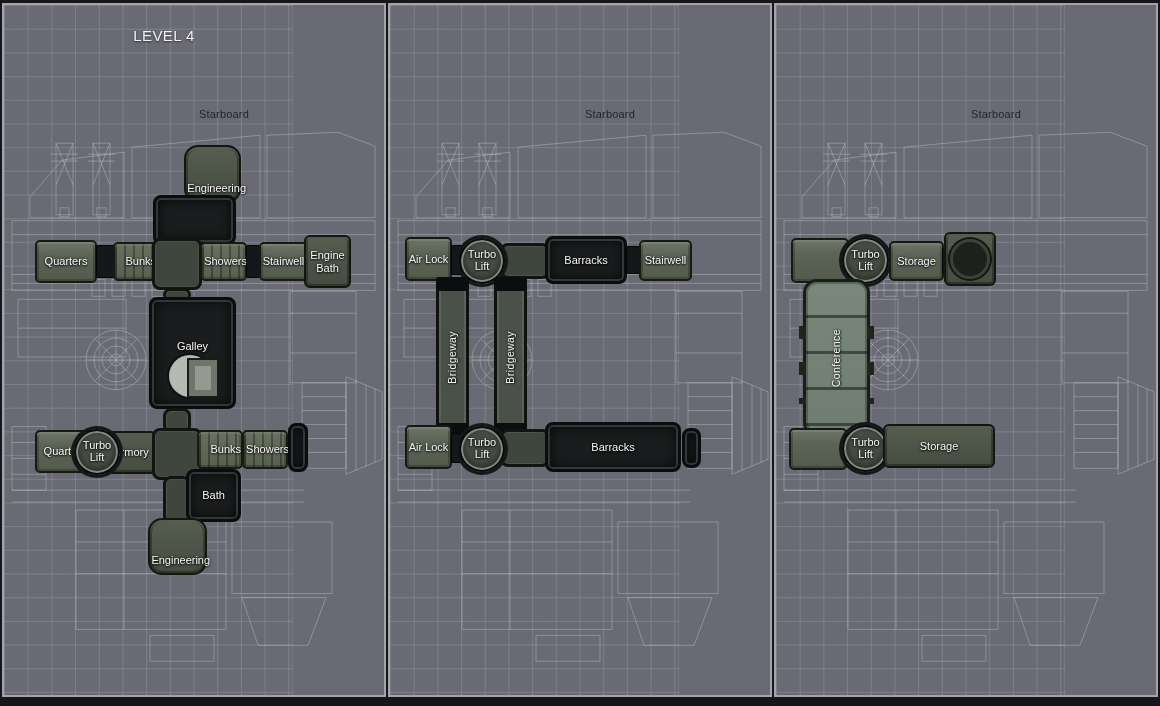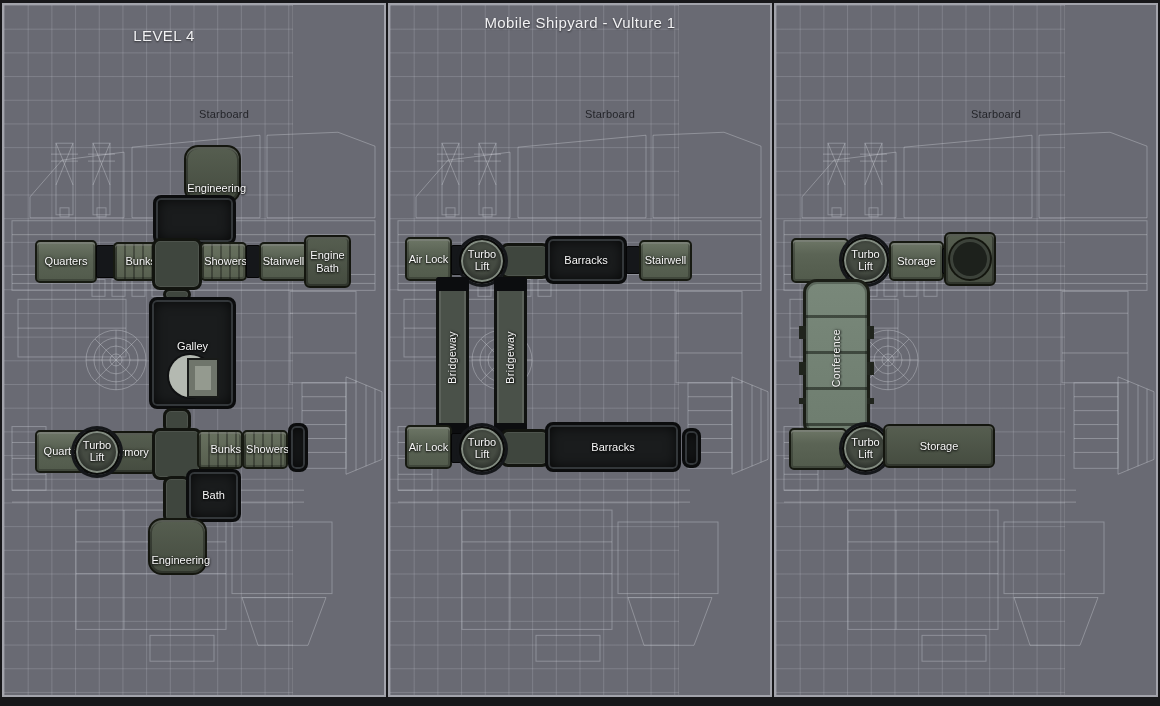--- a/index.html
+++ b/index.html
@@ -172,21 +172,20 @@
         </div>
       </div>
   </section>
 
   <section class="panel">
     <div class="grid-layer"></div>
     <svg class="blueprint" viewBox="0 0 380 694" preserveAspectRatio="none">
         <use href="#bp"></use>
       </svg>
     <div class="title-wrap">
-      <div class="title-line">Mobile Shipyard - Vulture 1</div>
     </div>
     <div class="starboard">Starboard</div>
     <div class="rooms">
         <div class="room room--green" style="left: 15px; top: 232px; width: 47px; height: 44px;">
           <span class="rlabel">Air Lock</span>
         </div>
         <div class="room room--connector" style="left: 61px; top: 240px; width: 12px; height: 30px;"></div>
         <div class="room room--corridor" style="left: 110px; top: 238px; width: 50px; height: 36px;"></div>
         <div class="room room--lift" style="left: 69px; top: 233px; width: 46px; height: 46px;">
           <span class="rlabel">Turbo Lift</span>

